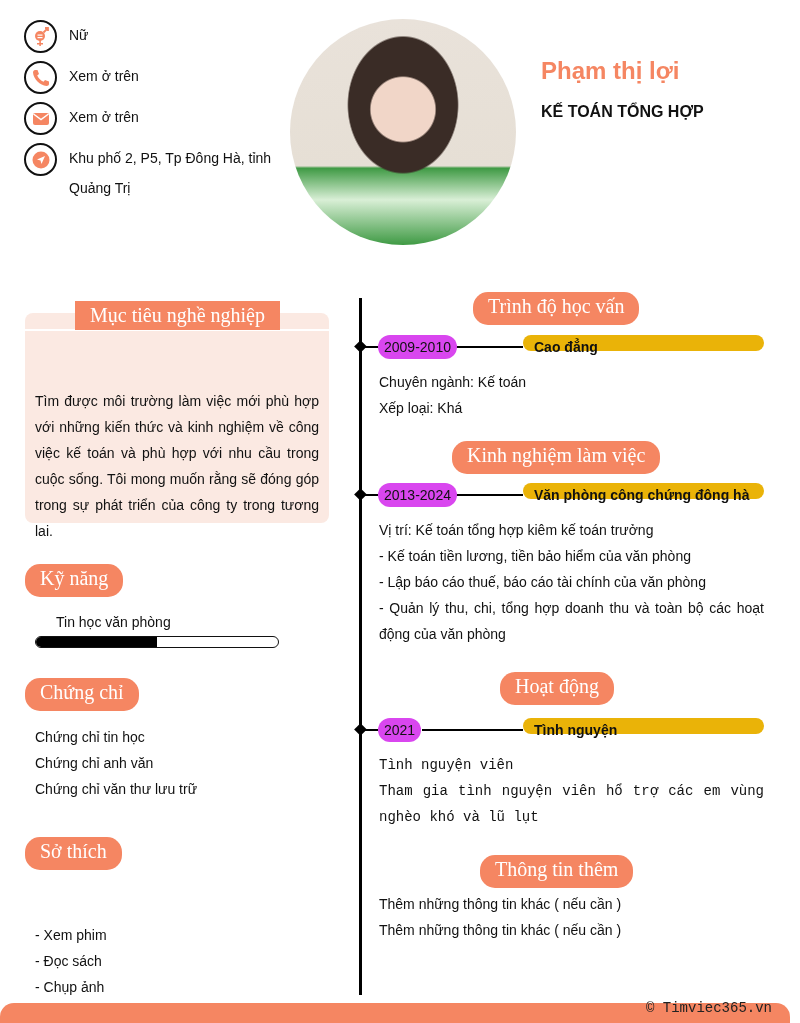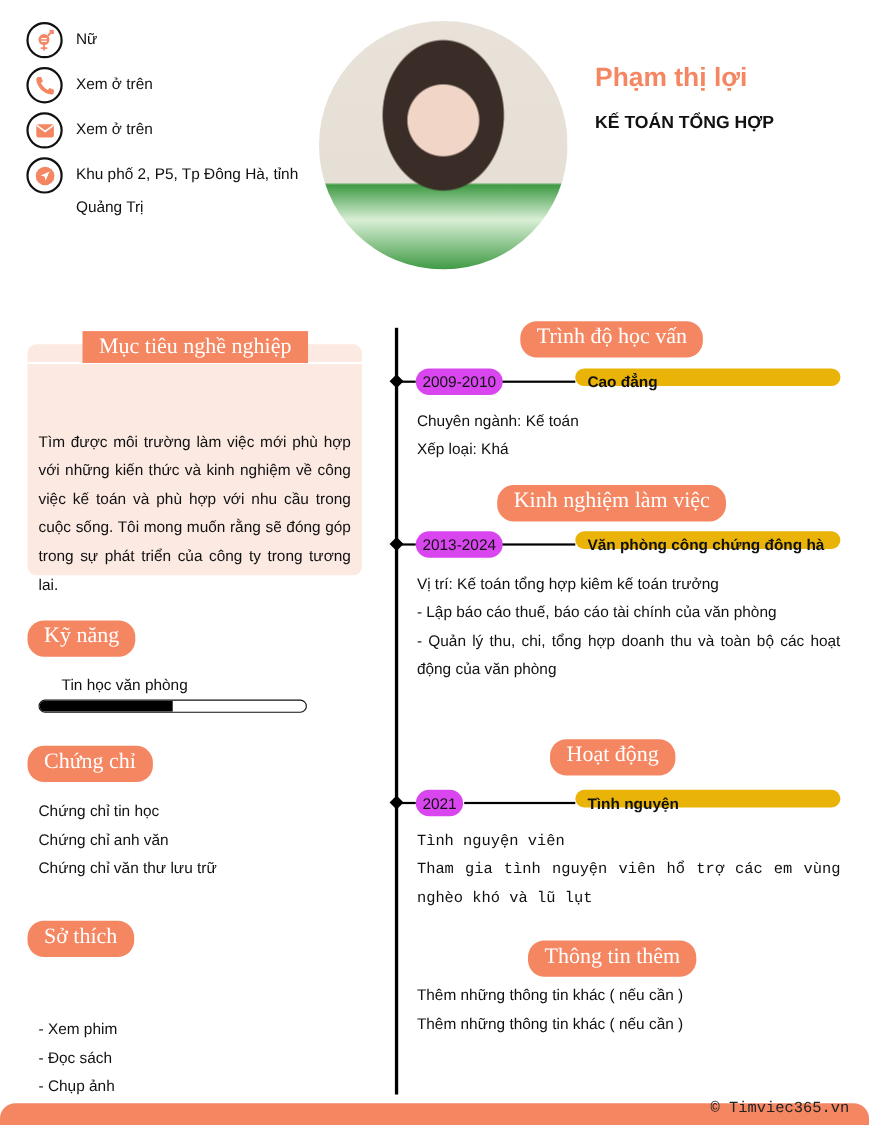--- a/index.html
+++ b/index.html
@@ -140,20 +140,21 @@
 <div class="pill" style="left:452px; top:441px;">Kinh nghiệm làm việc</div>
 <div class="entry-row" style="top:483px;">
   <div class="diamond"></div>
   <div class="stub"></div>
   <div class="connector" style="left:100px; width:68px;"></div>
   <div class="date-pill">2013-2024</div>
   <div class="org-pill">Văn phòng công chứng đông hà</div>
 </div>
 <div class="rtext" style="top:517px;">
   <div>Vị trí: Kế toán tổng hợp kiêm kế toán trưởng</div>
+  <div>- Kế toán tiền lương, tiền bảo hiểm của văn phòng</div>
   <div>- Lập báo cáo thuế,  báo cáo tài chính của văn phòng</div>
   <div>- Quản lý thu, chi, tổng hợp doanh thu và toàn bộ các hoạt động của văn phòng</div>
 </div>
 
 <div class="pill" style="left:500px; top:672px;">Hoạt động</div>
 <div class="entry-row" style="top:718px;">
   <div class="diamond"></div>
   <div class="stub"></div>
   <div class="connector" style="left:67px; width:101px;"></div>
   <div class="date-pill">2021</div>

